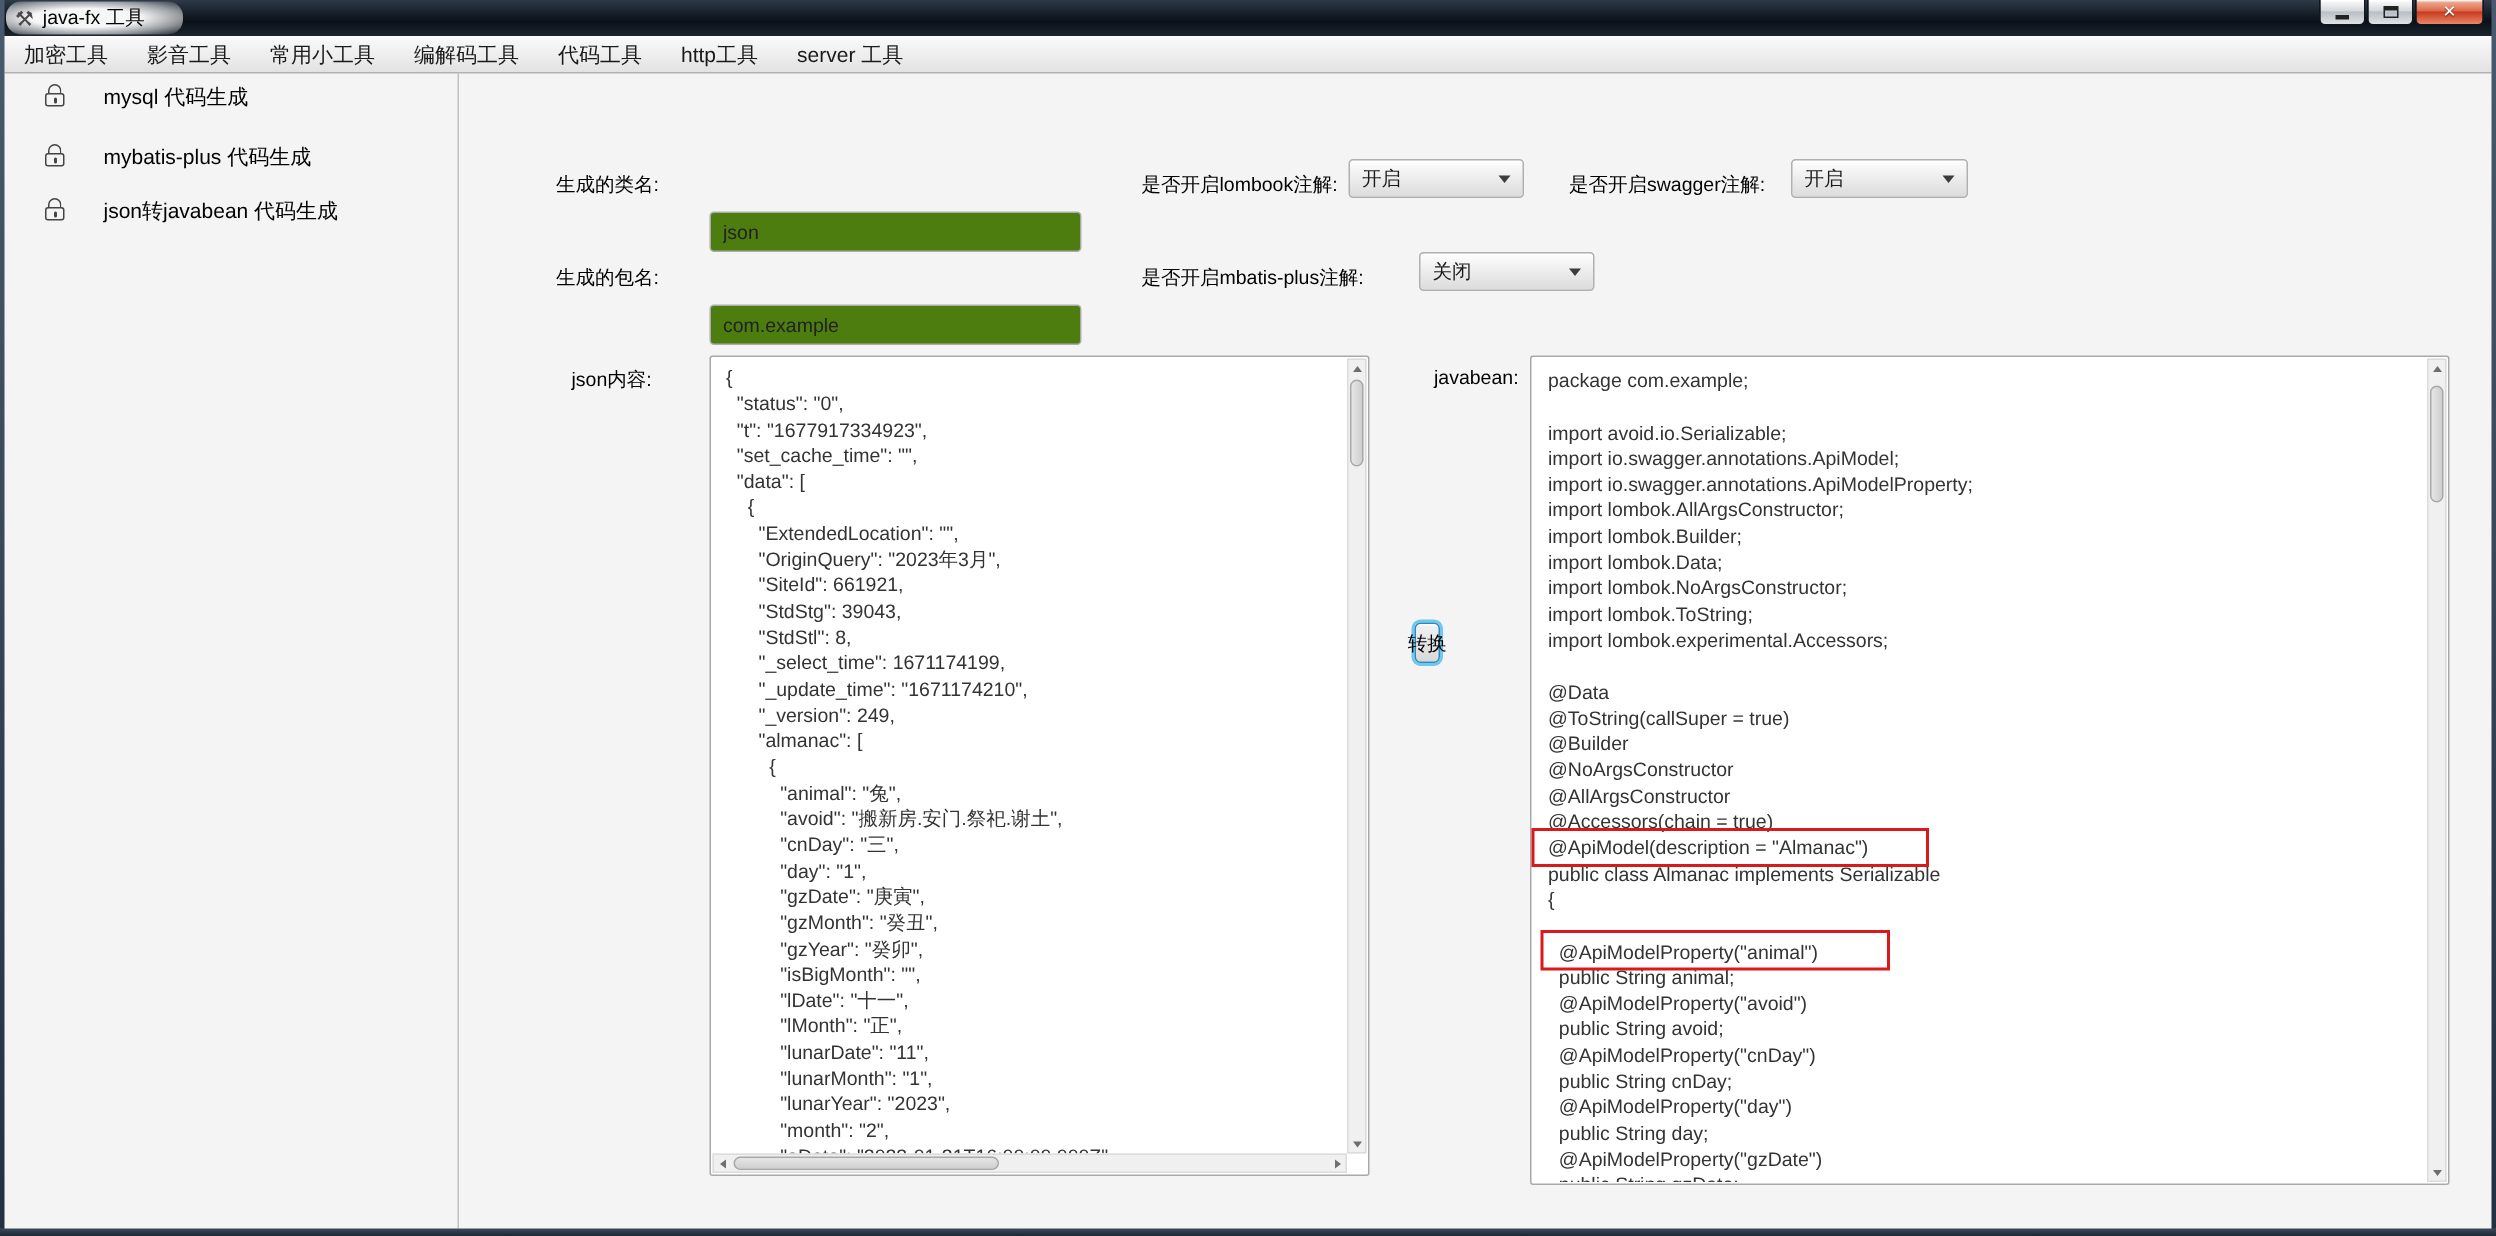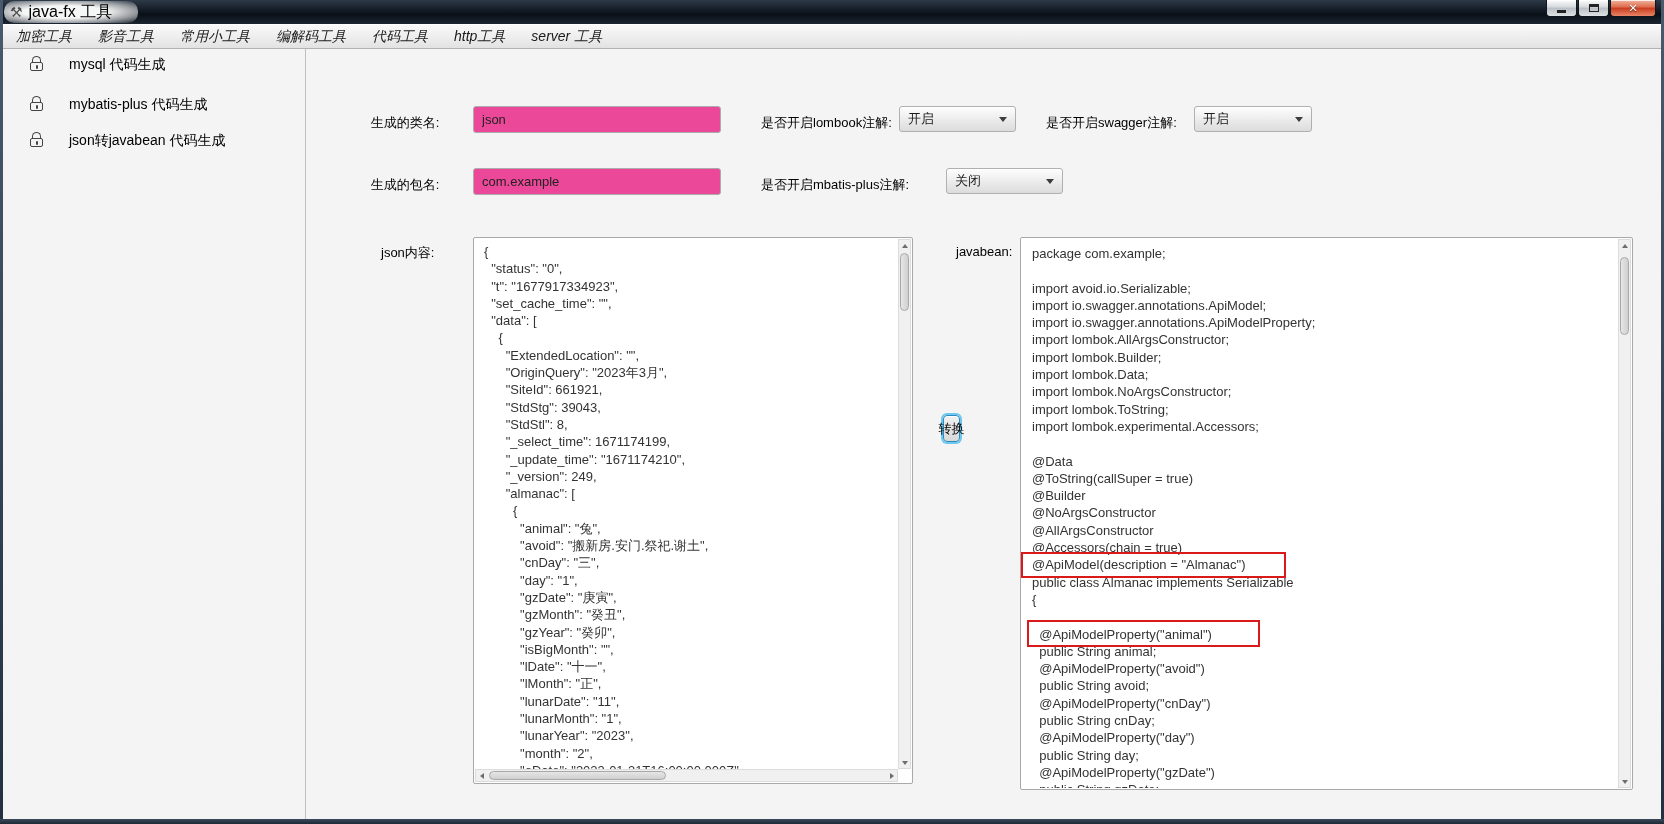--- a/index.html
+++ b/index.html
@@ -12,48 +12,48 @@
   .frame-left { left:0; } .frame-right { right:0; }
   .frame-bottom { position:absolute; left:0; right:0; bottom:0; height:5px; background:linear-gradient(#3a4a5c,#1d2835); z-index:50; }
 
   
   .titlebar { position:absolute; left:0; top:0; width:1664px; height:24px;
     background:linear-gradient(#2e3a48 0%, #121a24 45%, #0a1018 60%, #1b2530 100%); z-index:40; }
   .title-wrap { position:absolute; left:4px; top:1px; height:22px; display:flex; align-items:center;
     padding:0 26px 0 6px; border-radius:10px;
     background:radial-gradient(ellipse at 45% 50%, rgba(255,255,255,.96) 40%, rgba(255,255,255,.55) 70%, rgba(255,255,255,0) 100%); }
   .app-icon { font-size:14px; color:#4a4a4a; margin-right:6px; line-height:1; }
-  .title-text { font-size:16px; color:#000; white-space:nowrap; }
+  .title-text { font-size:13px; color:#000; white-space:nowrap; }
   .win-controls { position:absolute; right:8px; top:0; display:flex; }
   .win-btn { height:17px; border:1px solid #10161d; border-top:none; border-radius:0 0 4px 4px;
     display:flex; align-items:center; justify-content:center; margin-left:1px;
     background:linear-gradient(#fdfdfd 0%,#d4d8dc 45%,#b8bec4 50%,#dfe3e6 100%); box-shadow:inset 0 1px 0 rgba(255,255,255,.8); }
   .btn-min,.btn-max { width:31px; }
   .btn-close { width:46px; background:linear-gradient(#f2b5a0 0%,#dd6a4a 45%,#c83b1e 50%,#e98566 100%); }
   .glyph-min { width:9px; height:3px; background:#222; margin-top:6px; }
   .glyph-max { width:10px; height:8px; border:1px solid #222; border-top:3px solid #222; background:transparent; }
   .glyph-close { color:#fff; font-size:11px; font-weight:bold; text-shadow:0 1px 1px rgba(0,0,0,.6); line-height:1; }
 
   
   .menubar { position:absolute; left:3px; right:3px; top:24px; height:25px;
     background:linear-gradient(#f9f9f9,#ececec 60%,#e2e2e2); border-bottom:1px solid #b2b2b2; border-top:1px solid #fff;
-    display:flex; z-index:30;font-style:italic; }
+    display:flex; z-index:30; }
   .menu-item { font-size:14px; color:#1a1a1a; padding:3px 13px; white-space:nowrap; cursor:default; }
 
   
   .sidebar-divider { position:absolute; left:305px; top:49px; bottom:5px; width:1px; background:#bfbfbf; }
   .sidebar-item { position:absolute; left:30px; height:22px; display:flex; cursor:default; }
   .sidebar-item .lock { margin-right:26px; }
   .sidebar-label { font-size:14px; color:#000; white-space:nowrap; }
 
   
   .flabel { position:absolute; font-size:13px; color:#000; white-space:nowrap; }
   .r-align { text-align:center; }
-  .tfield { position:absolute; height:27px; background:#ec4899; border:1px solid #ababab; border-radius:3px;
-    font-family:"Liberation Sans","DejaVu Sans",sans-serif; font-size:13px; color:#222; padding:0 8px; outline:none; }
+  .tfield { position:absolute; height:27px; background:#4d7c0f; border:1px solid #ababab; border-radius:3px;
+    font-family:"Liberation Sans","DejaVu Sans",sans-serif; font-size:13px; color:#222; padding:0 8px; outline:none;margin-top:35px; }
   .combo { position:absolute; height:26px; border:1px solid #b0b0b0; border-radius:3px;
     background:linear-gradient(#fefefe,#e9e9e9 60%,#dcdcdc); display:flex; align-items:center; padding:0 8px; cursor:default;
     box-shadow:inset 0 1px 0 rgba(255,255,255,.9); }
   .combo-value { font-size:13px; color:#1a1a1a; flex:1; }
   .combo-arrow { width:0; height:0; border-left:4px solid transparent; border-right:4px solid transparent; border-top:5px solid #3c3c3c; margin-left:10px; }
 
   
   .panel { position:absolute; background:#fff; border:1px solid #a9a9a9; border-radius:2px; }
   .panel-content { position:absolute; overflow:hidden; font-family:"Liberation Sans","DejaVu Sans",sans-serif;
     font-size:13px; color:#333; }

